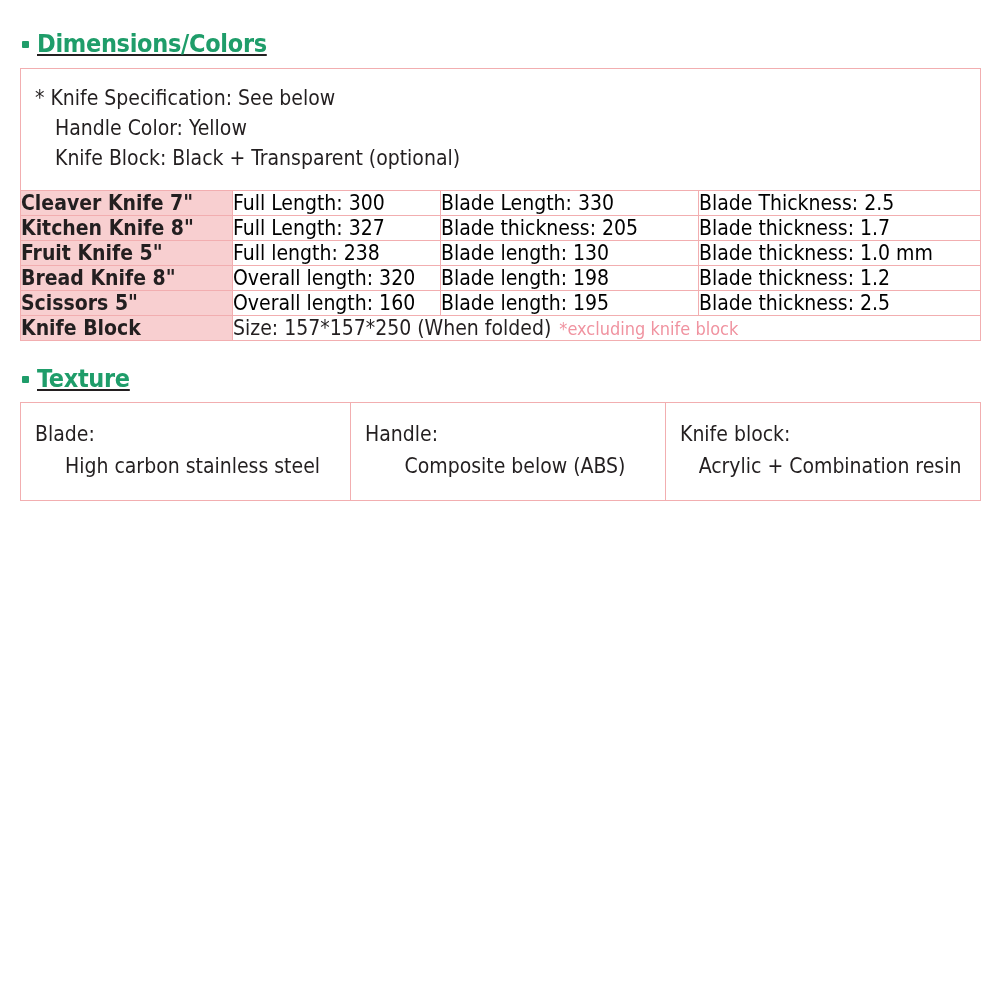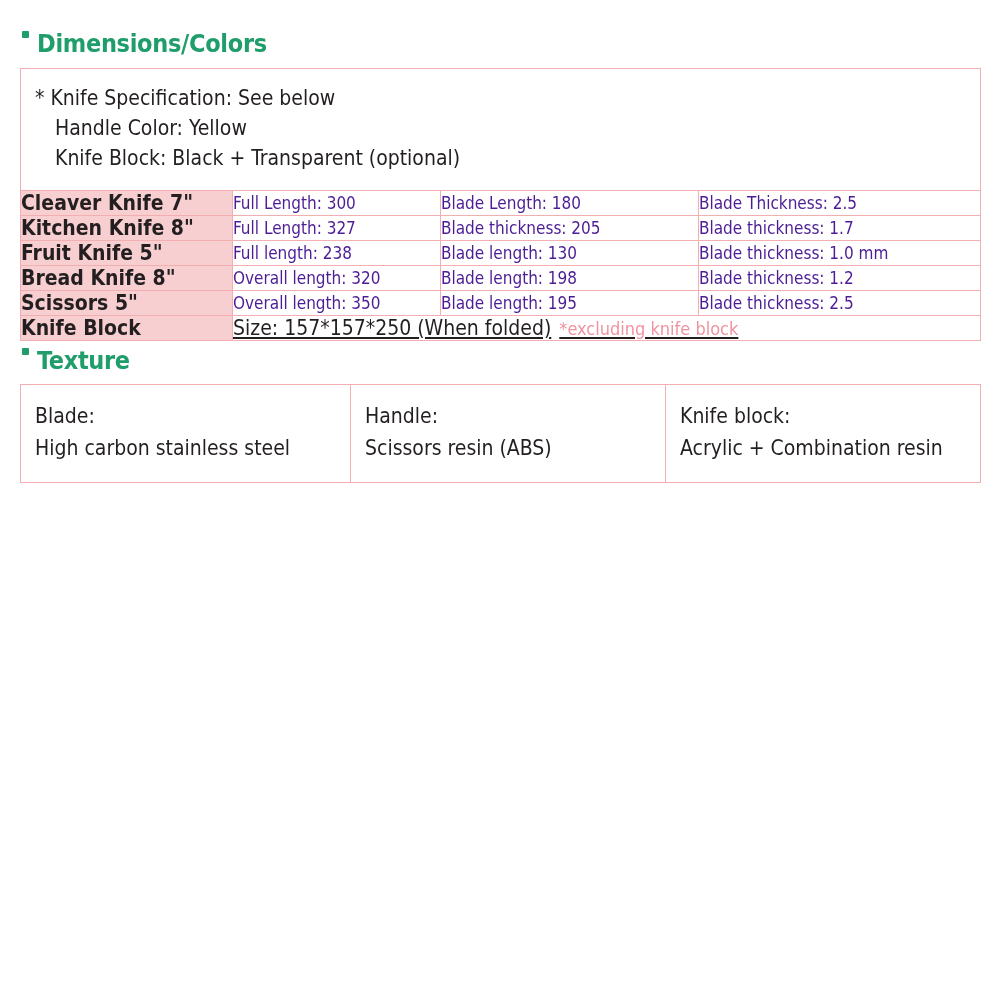--- a/index.html
+++ b/index.html
@@ -18,22 +18,24 @@
     position: relative;
     width: 1000px;
     height: 1000px;
     box-sizing: border-box;
     padding: 30px 20px 0 20px;
   }
 
   
   .section-head {
     display: flex;
+    align-items: center;
     gap: 8px;
     margin: 0 0 10px 2px;
+    text-decoration: underline;
   }
   .bullet-dot {
     width: 7px;
     height: 7px;
     background: #1f9d6a;
     border-radius: 1px;
     display: inline-block;
     transform: translateY(1px);
   }
   .section-title {
@@ -42,21 +44,21 @@
     color: #1f9d6a;
     letter-spacing: -0.3px;
     line-height: 1.1;
   }
 
   
   .dim-table {
     border-collapse: collapse;
     width: 960px;
     table-layout: fixed;
-    margin-bottom: 6px;
+    margin-bottom: 24px;
   }
   .dim-table td {
     border: 1px solid #f2aeb0;
     padding: 0;
     vertical-align: middle;
   }
   .spec-cell {
     padding: 14px 14px 16px 14px;
     font-size: 21px;
     line-height: 1.45;
@@ -69,30 +71,29 @@
     padding-left: 20px;
   }
   .name-cell {
     background: #f8cfd0;
     font-weight: bold;
     font-size: 21px;
     padding: 18px 0 18px 14px;
     color: #231f20;
   }
   .val-cell {
-    font-size: 17px;
+    font-size: 21px;
     padding: 18px 0 18px 14px;
-    color: #4c1d95;
+    color: #000000;
     white-space: nowrap;
   }
   .block-cell {
     font-size: 21px;
     padding: 18px 0 18px 14px;
     color: #231f20;
-    text-decoration: underline;
   }
   .note {
     color: #f093a0;
     font-size: 18px;
     margin-left: 8px;
   }
 
   
   .texture-head {
   }
@@ -104,21 +105,21 @@
   }
   .tex-table td {
     border: 1px solid #f2aeb0;
     padding: 16px 0 18px 14px;
     vertical-align: top;
     font-size: 21px;
     line-height: 1.5;
     color: #231f20;
   }
   .tex-label { display: block; }
-  .tex-value { display: block; }
+  .tex-value { display: block; text-align: center; }
 </style>
 </head>
 <body>
 
 <div class="page">
 
   <div class="section-head">
     <span class="bullet-dot"></span>
     <span class="section-title">Dimensions/Colors</span>
   </div>
@@ -137,21 +138,21 @@
             <div class="spec-line">* Knife Specification: See below</div>
             <div class="spec-line spec-indent">Handle Color: Yellow</div>
             <div class="spec-line spec-indent">Knife Block: Black + Transparent (optional)</div>
           </div>
         </td>
       </tr>
 
       <tr>
         <td class="name-cell">Cleaver Knife 7"</td>
         <td class="val-cell">Full Length: 300</td>
-        <td class="val-cell">Blade Length: 180</td>
+        <td class="val-cell">Blade Length: 330</td>
         <td class="val-cell">Blade Thickness: 2.5</td>
       </tr>
 
       <tr>
         <td class="name-cell">Kitchen Knife 8"</td>
         <td class="val-cell">Full Length: 327</td>
         <td class="val-cell">Blade thickness: 205</td>
         <td class="val-cell">Blade thickness: 1.7</td>
       </tr>
 
@@ -164,21 +165,21 @@
 
       <tr>
         <td class="name-cell">Bread Knife 8"</td>
         <td class="val-cell">Overall length: 320</td>
         <td class="val-cell">Blade length: 198</td>
         <td class="val-cell">Blade thickness: 1.2</td>
       </tr>
 
       <tr>
         <td class="name-cell">Scissors 5"</td>
-        <td class="val-cell">Overall length: 350</td>
+        <td class="val-cell">Overall length: 160</td>
         <td class="val-cell">Blade length: 195</td>
         <td class="val-cell">Blade thickness: 2.5</td>
       </tr>
 
       <tr>
         <td class="name-cell">Knife Block</td>
         <td colspan="3" class="block-cell"><span>Size: 157*157*250 (When folded)</span><span class="note">*excluding knife block</span></td>
       </tr>
     </tbody>
   </table>
@@ -195,21 +196,21 @@
       <col style="width:315px">
     </colgroup>
     <tbody>
       <tr>
         <td>
           <span class="tex-label">Blade:</span>
           <span class="tex-value">High carbon stainless steel</span>
         </td>
         <td>
           <span class="tex-label">Handle:</span>
-          <span class="tex-value">Scissors resin (ABS)</span>
+          <span class="tex-value">Composite below (ABS)</span>
         </td>
         <td>
           <span class="tex-label">Knife block:</span>
           <span class="tex-value">Acrylic + Combination resin</span>
         </td>
       </tr>
     </tbody>
   </table>
 
 </div>

